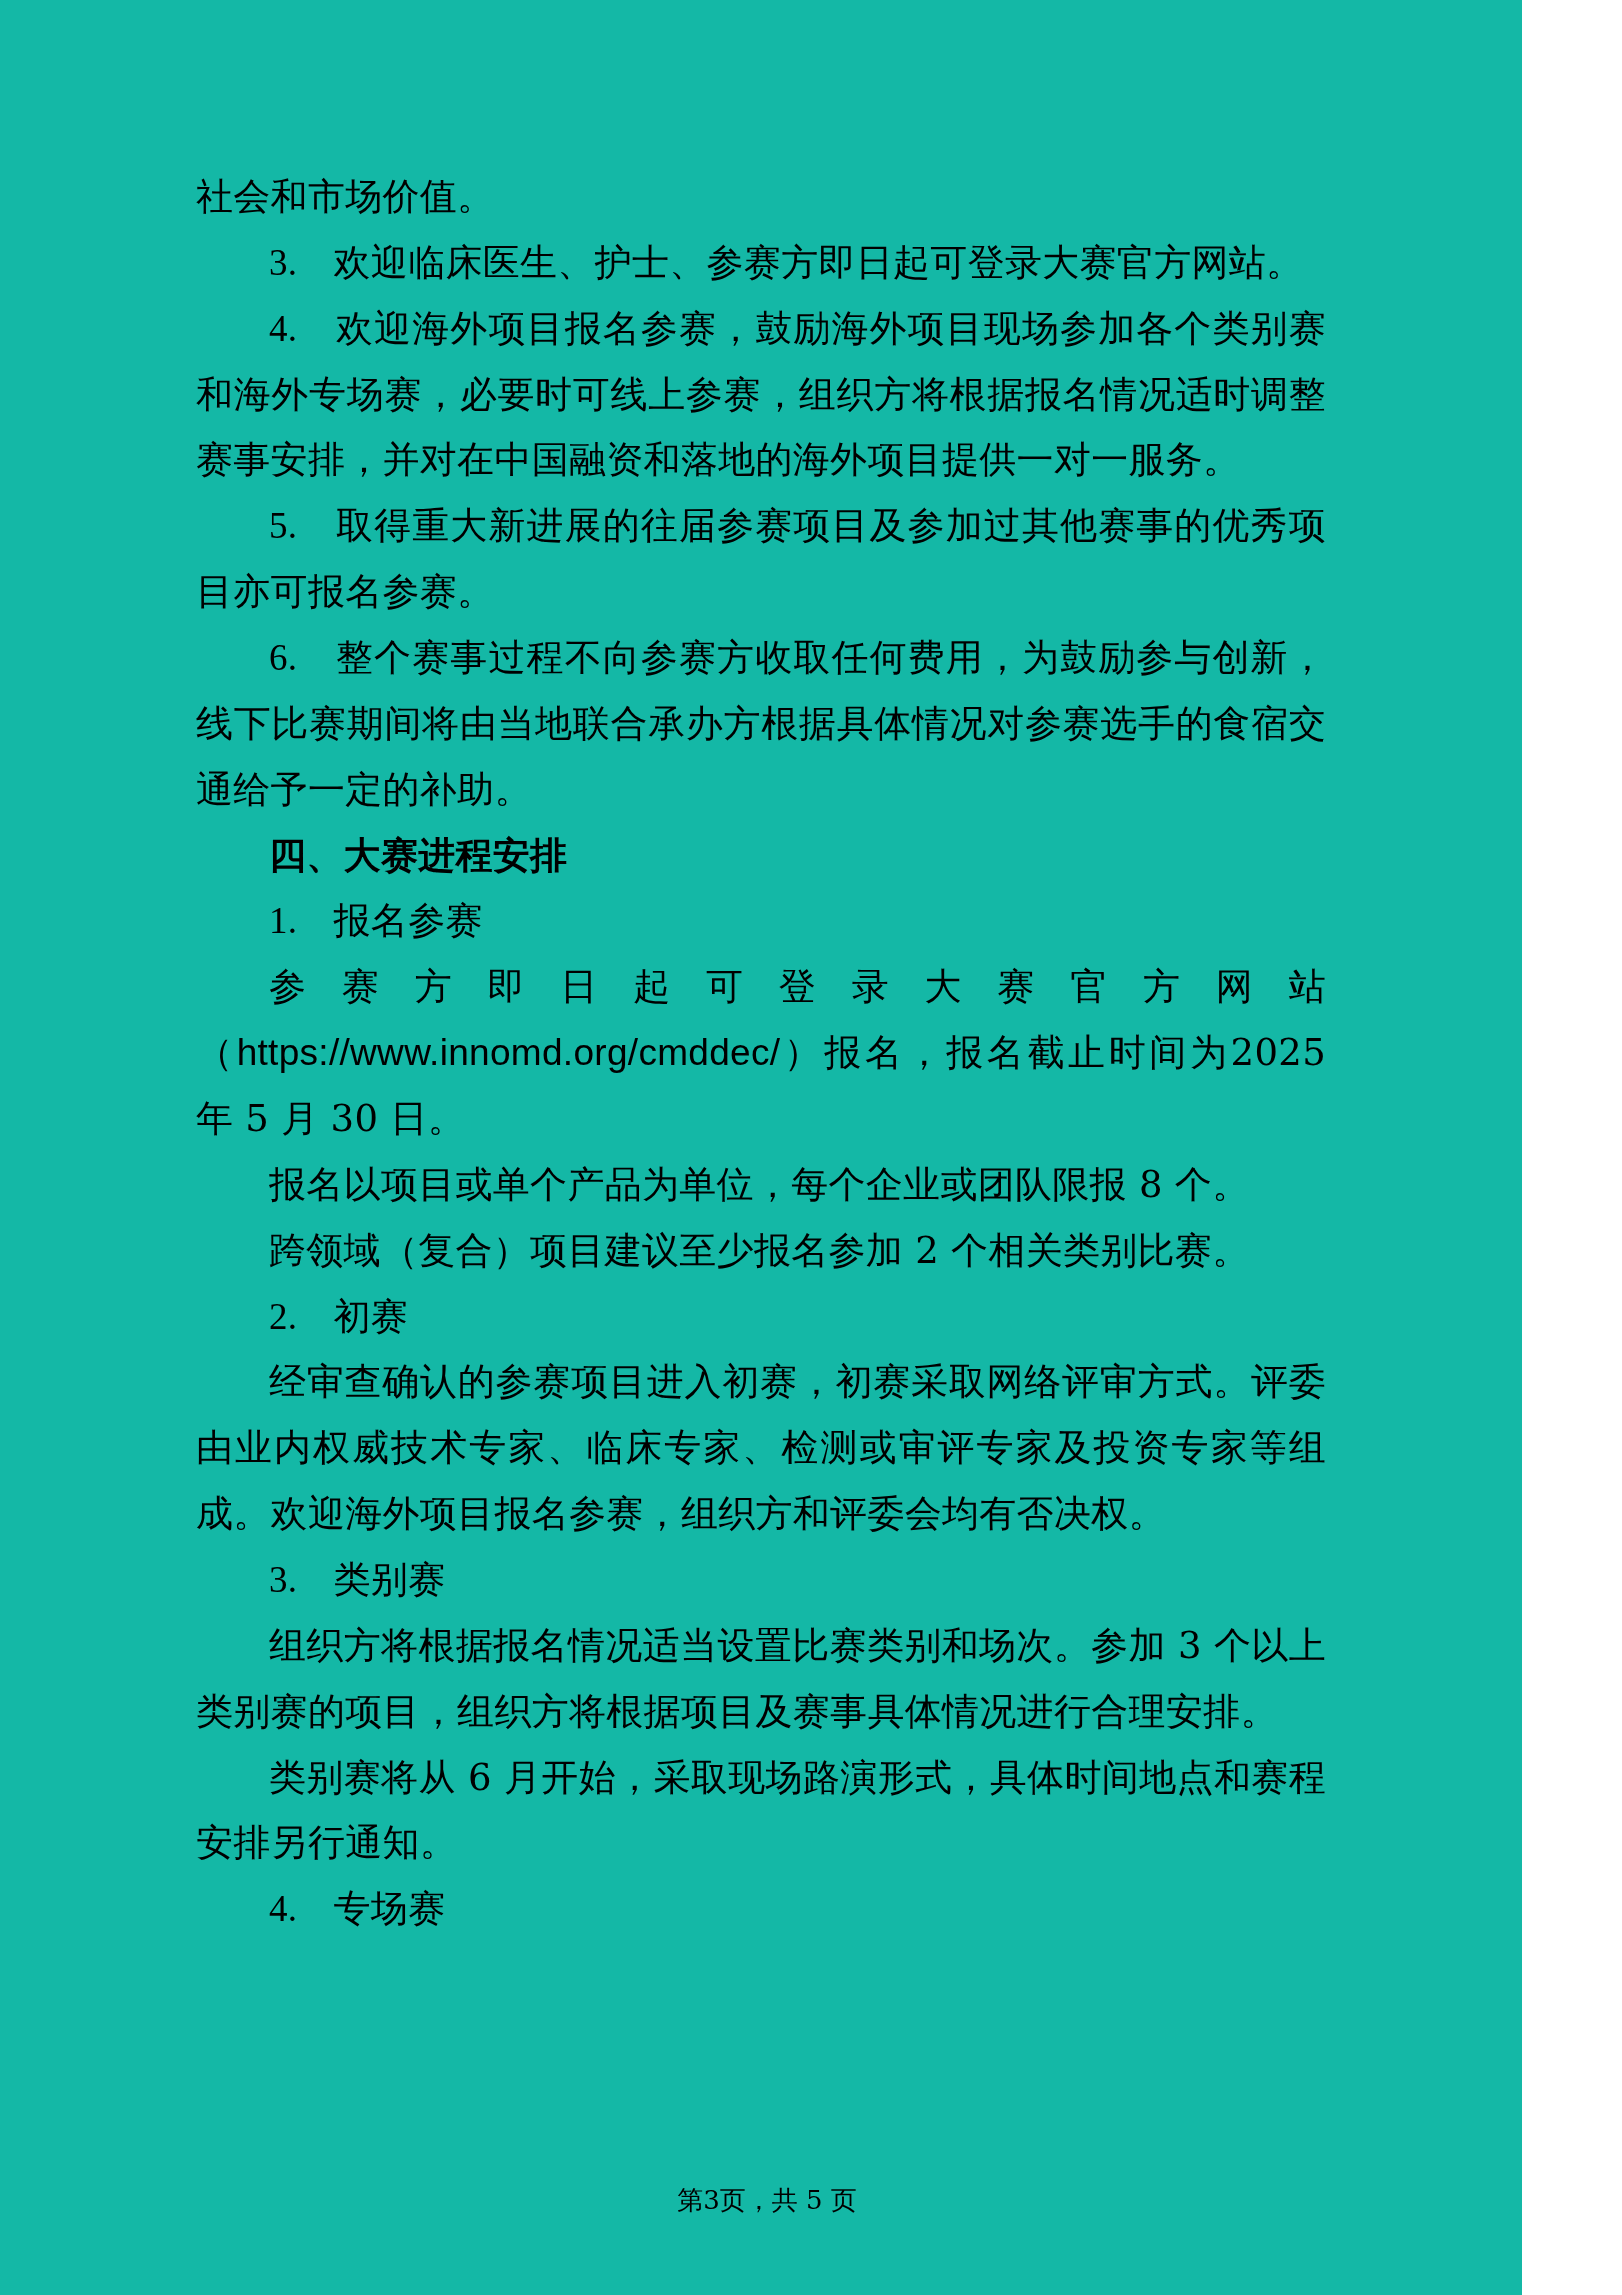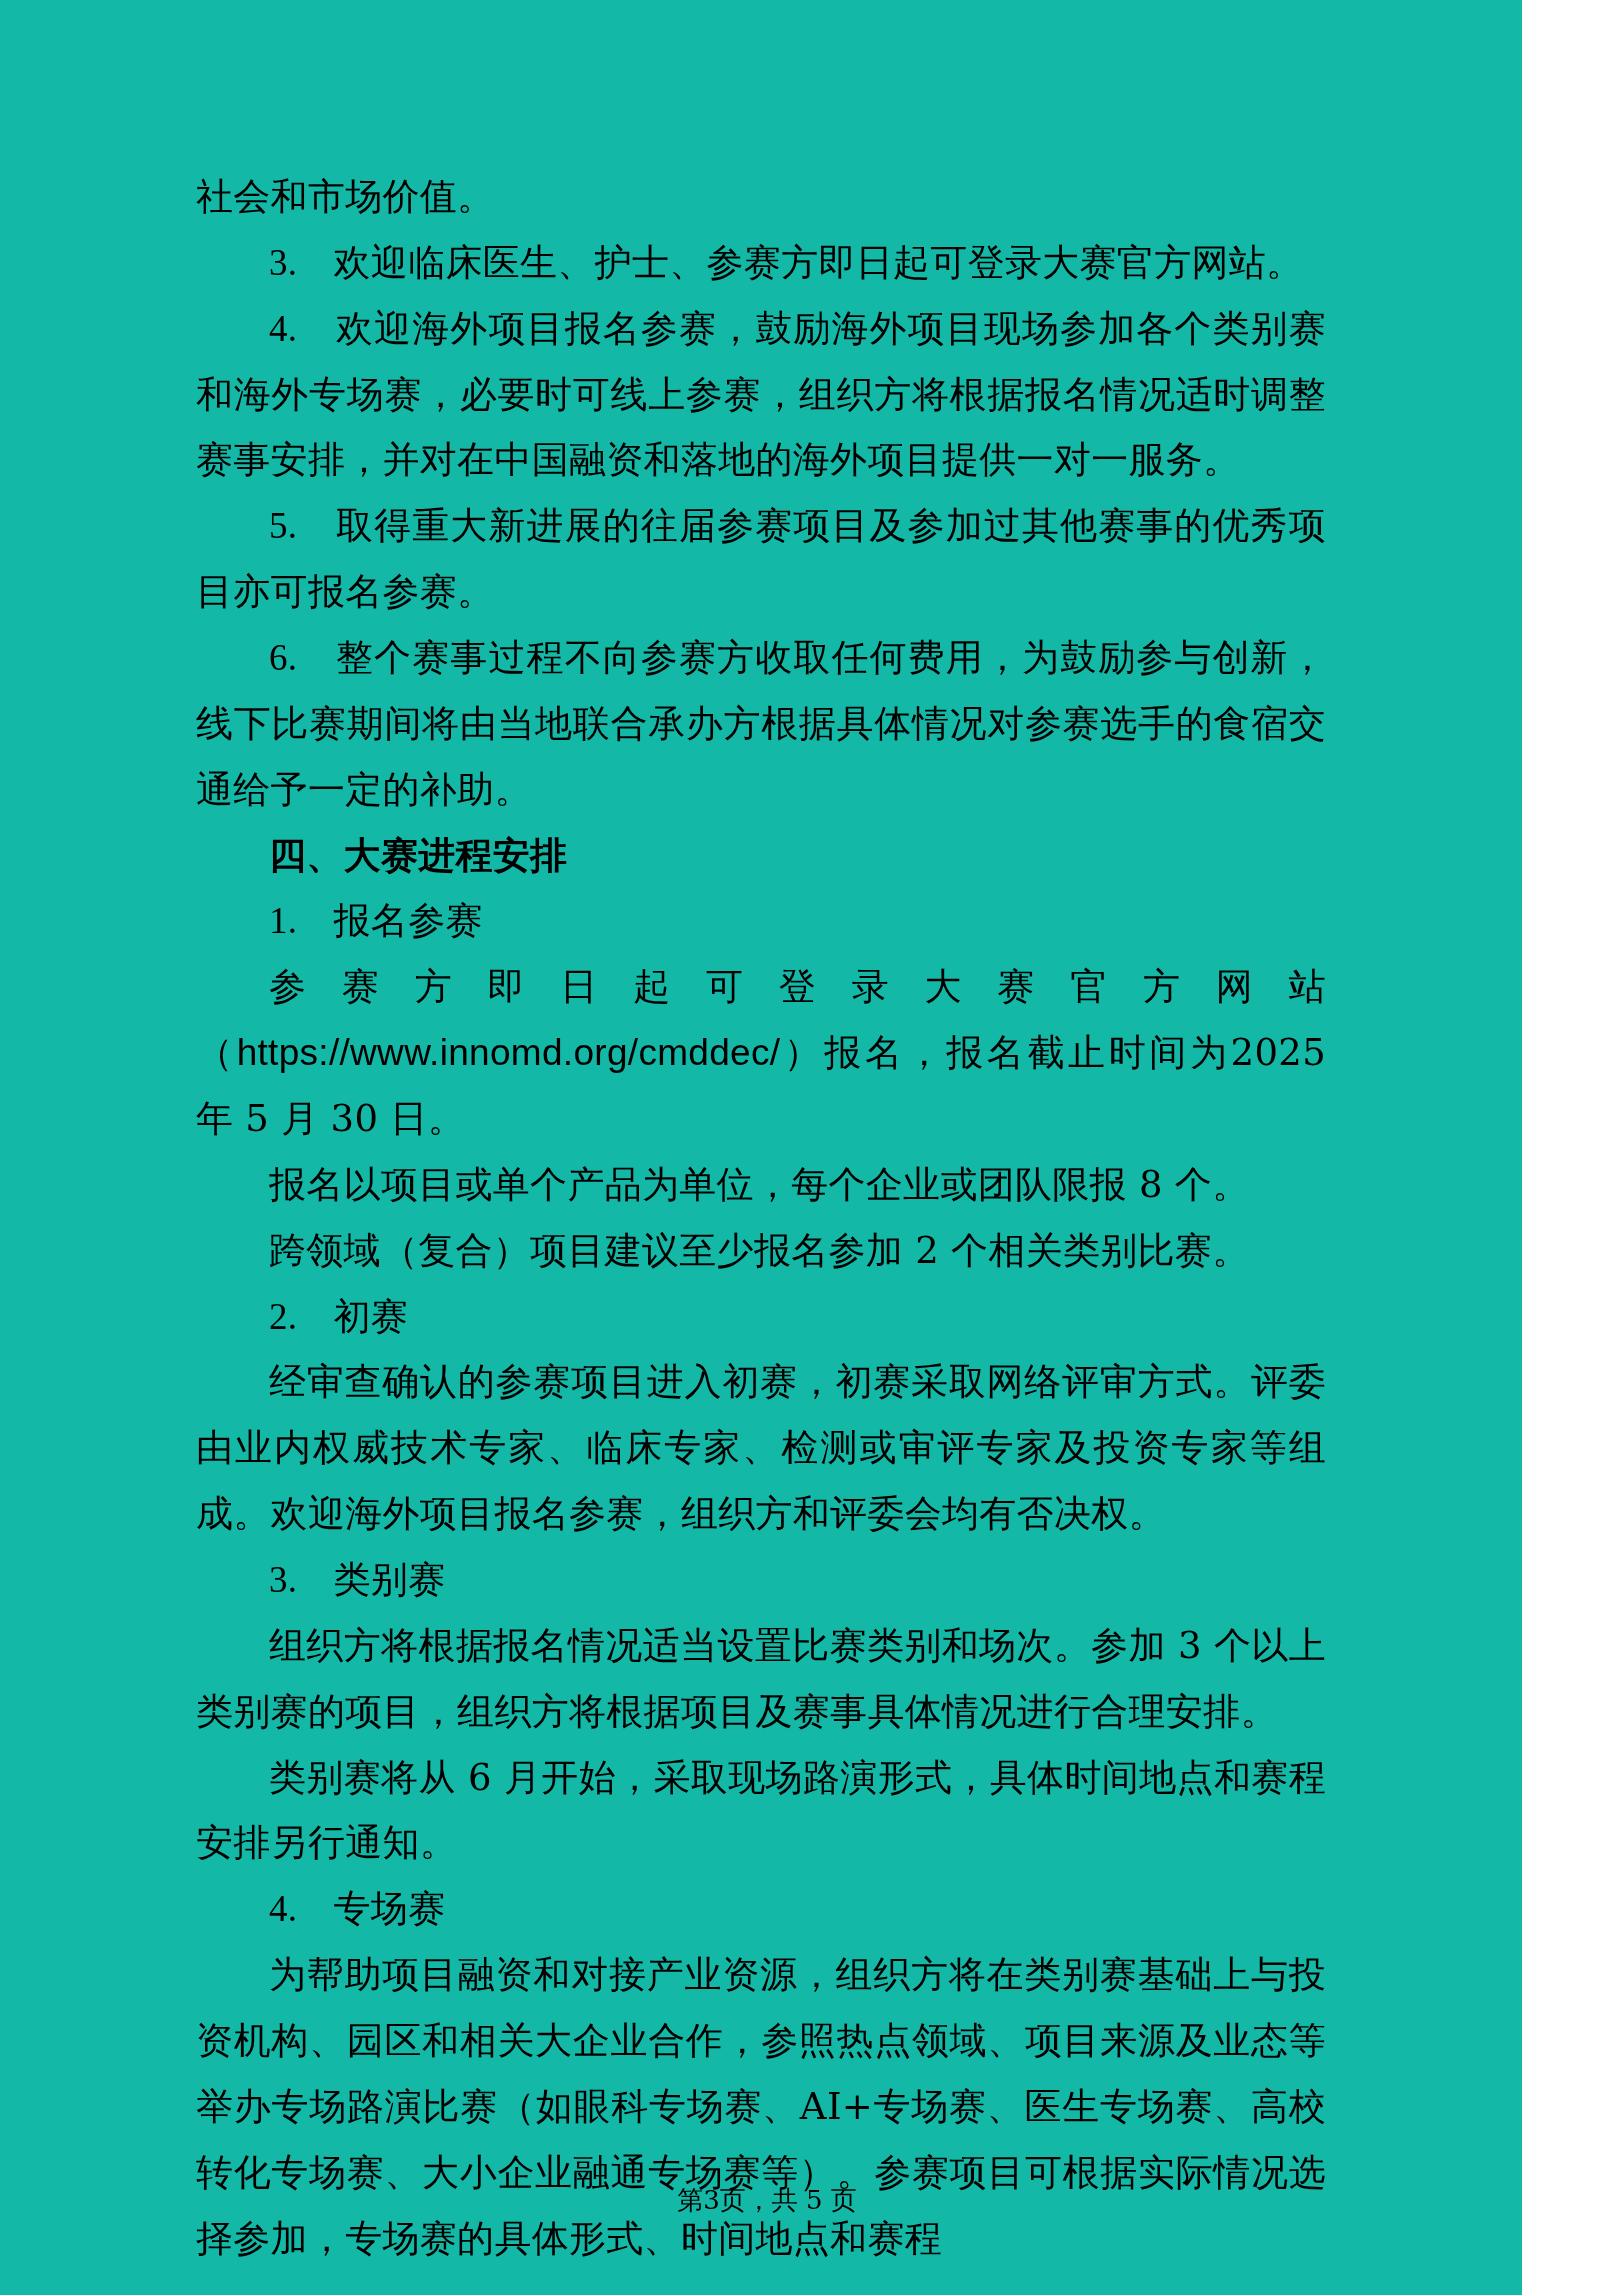--- a/index.html
+++ b/index.html
@@ -103,19 +103,18 @@
 
     <p class="para indent-num">
       <span class="numlabel">3.</span>&nbsp;&nbsp;&nbsp;<span>类别赛</span>
     </p>
     <p class="para indent">组织方将根据报名情况适当设置比赛类别和场次。参加 3 个以上类别赛的项目，组织方将根据项目及赛事具体情况进行合理安排。</p>
     <p class="para indent">类别赛将从 6 月开始，采取现场路演形式，具体时间地点和赛程安排另行通知。</p>
 
     <p class="para indent-num">
       <span class="numlabel">4.</span>&nbsp;&nbsp;&nbsp;<span>专场赛</span>
     </p>
-    <p class="para indent">为帮助项目融资和对接产业资源，组织方将在类别赛基础上与投资机构、园区和相关大企业合作，参照热点领域、项目来源及业态等举办专场路演比赛（如眼科专场赛、AI+专场赛、医生专场赛、高校转化专场赛、大小企业融通专场赛等）。参赛项目可根据实际情况选择参加，专场赛的具体形式、时间地点和赛程</p>
 
   </div>
 
   <div class="footer">第3页，共 5 页</div>
 </div>
 
 
 </body></html>

